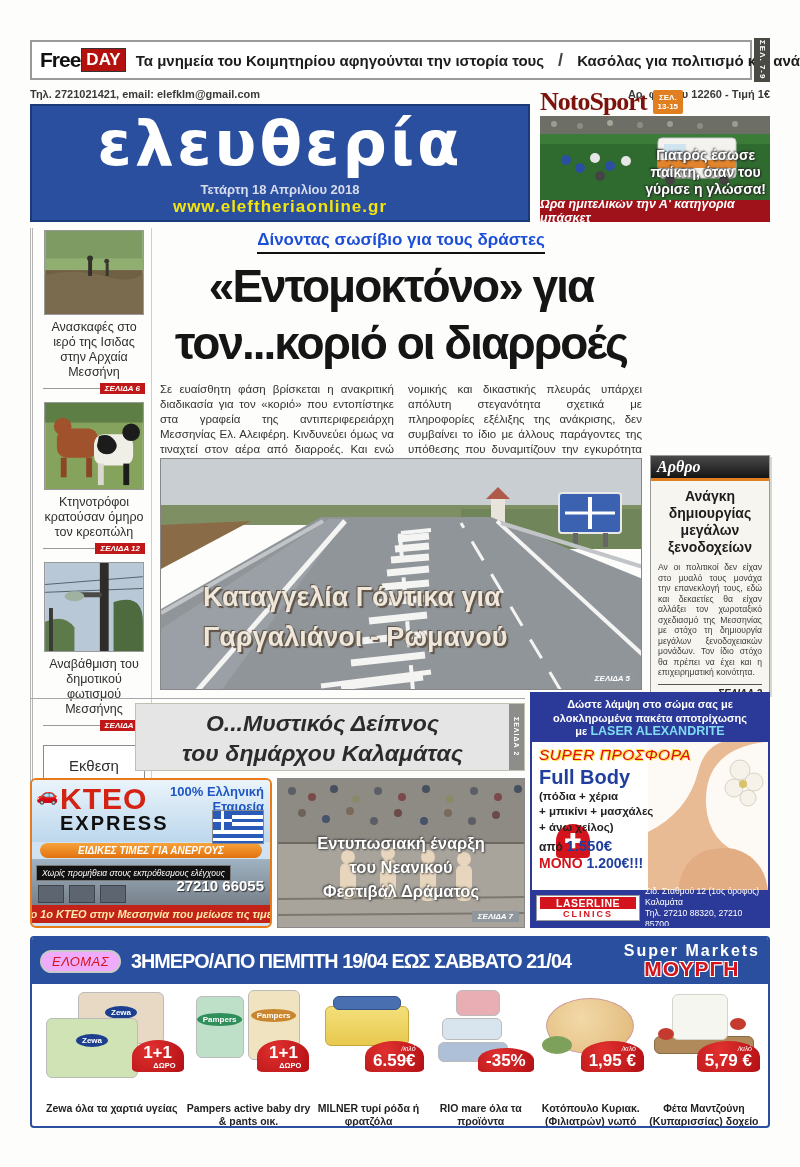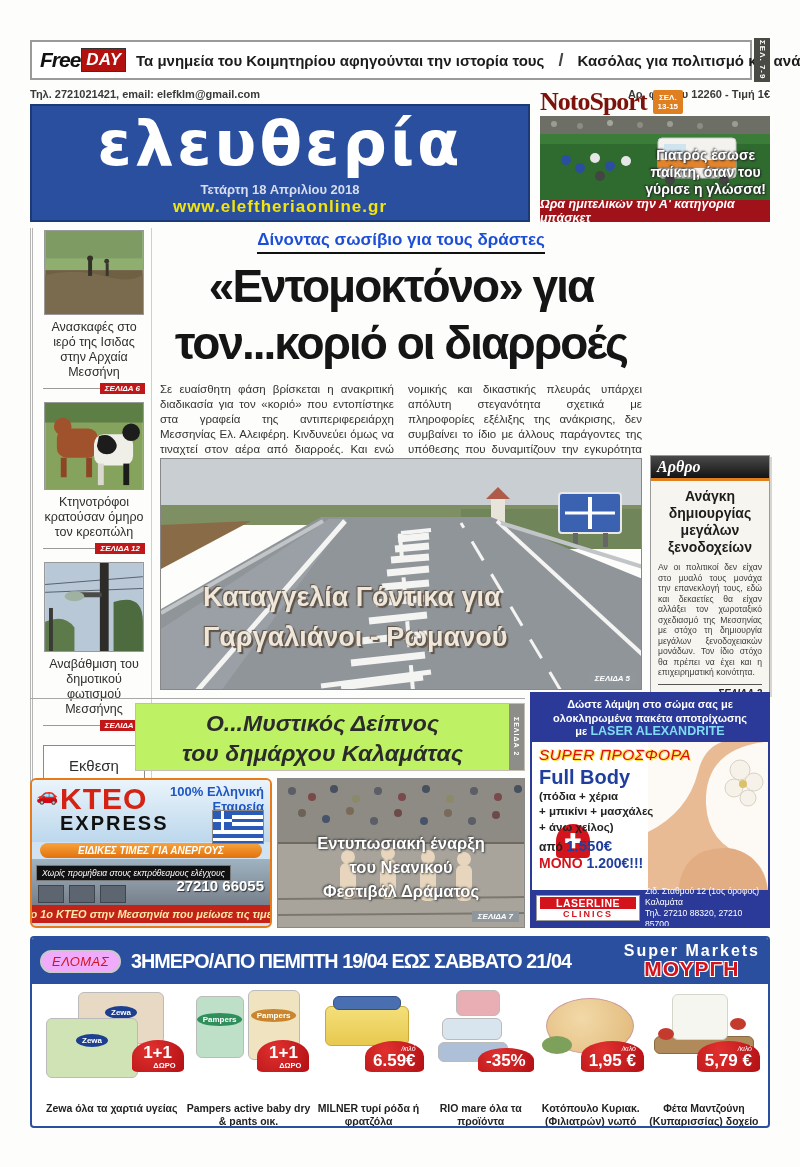--- a/index.html
+++ b/index.html
@@ -2,21 +2,21 @@
 <html><head>
 <meta charset="utf-8">
 <style>
   * { margin:0; padding:0; box-sizing:border-box; }
   html,body { background:#e8e8e6; }
   body { font-family:"Liberation Sans", sans-serif; }
   .page { position:relative; width:800px; height:1167px; background:#fdfdfb; margin:0 auto; overflow:hidden; }
 
   
   .topstrip { position:absolute; left:30px; top:40px; width:722px; height:40px; border:2px solid #9a9a9a; background:#fff; display:flex; align-items:center; padding:0 8px; gap:10px; }
-  .freeday { display:flex; align-items:flex-start; font-style:italic; font-weight:bold; }
+  .freeday { display:flex; align-items:flex-start; font-weight:bold; }
   .freeday .free { font-size:21px; color:#111; letter-spacing:-1px; }
   .freeday .day { font-size:17px; color:#fff; background:#b3110e; border:1px solid #333; padding:1px 4px; margin-left:1px; }
   .topstrip-text { font-size:15px; font-weight:bold; color:#1c1c1c; white-space:nowrap; }
   .topstrip-sep { font-size:18px; font-weight:bold; color:#444; padding:0 4px; }
   .top-tab { position:absolute; left:754px; top:38px; width:16px; height:44px; background:#4a4a44; color:#fff; font-size:8px; font-weight:bold; writing-mode:vertical-rl; text-align:center; letter-spacing:1px; display:flex; align-items:center; justify-content:center; }
 
   
   .header-row { position:absolute; left:30px; top:88px; width:740px; display:flex; justify-content:space-between; font-size:11px; font-weight:bold; color:#3a3a3a; }
 
   
@@ -65,21 +65,21 @@
   
   .arthro { position:absolute; left:650px; top:455px; width:120px; height:240px; border:1px solid #9a9a9a; background:#f7f5ef; box-shadow:2px 2px 0 #d8d6d0; }
   .arthro-head { background:linear-gradient(#4a4a4a,#141414); border-bottom:3px solid #e07f1f; color:#fff; font-family:"Liberation Serif", serif; font-style:italic; font-weight:bold; font-size:16px; padding:2px 6px; }
   .arthro-title { font-size:14px; font-weight:bold; color:#1c1c1c; text-align:center; line-height:17px; margin:7px 4px 6px; }
   .arthro-body { font-size:8.6px; line-height:10.5px; color:#3c3c3c; text-align:justify; margin:0 7px; }
   .arthro-badge { border-top:1px solid #555; margin:6px 7px 0; text-align:right; font-size:10px; font-weight:bold; font-style:italic; color:#222; padding-top:3px; }
 
   .mid-rule { position:absolute; left:30px; top:698px; width:495px; border-top:1px solid #a8a8a8; }
 
   
-  .deipnos { position:absolute; left:135px; top:703px; width:390px; height:68px; background:#bef264; border:1px solid #c2beb2; display:flex; }
+  .deipnos { position:absolute; left:135px; top:703px; width:390px; height:68px; background:#e5e5e5; border:1px solid #c2beb2; display:flex; }
   .deipnos .txt { flex:1; text-align:center; font-style:italic; font-weight:bold; color:#2b2b2b; font-size:23px; line-height:30px; padding-top:4px; }
   .deipnos .tab { width:15px; background:#8d8d89; color:#fff; font-size:7px; font-weight:bold; writing-mode:vertical-rl; display:flex; align-items:center; justify-content:center; letter-spacing:1px; }
 
   
   .kteo { position:absolute; left:30px; top:778px; width:242px; height:150px; border:2px solid #e87a1a; border-radius:6px; overflow:hidden; background:#cfe3f2; }
   .kteo-top { position:relative; height:62px; background:linear-gradient(#eaf4fb,#bcd7ec); padding:3px 6px; }
   .kteo-logo-k { position:absolute; left:28px; top:2px; font-size:30px; font-weight:800; color:#d42313; letter-spacing:1px; }
   .kteo-logo-e { position:absolute; left:28px; top:32px; font-size:20px; font-weight:800; color:#101010; letter-spacing:2px; }
   .kteo-sketch { position:absolute; left:4px; top:4px; width:22px; height:50px; color:#b03a2e; font-size:18px; }
   .kteo-right { position:absolute; right:6px; top:4px; text-align:right; }

